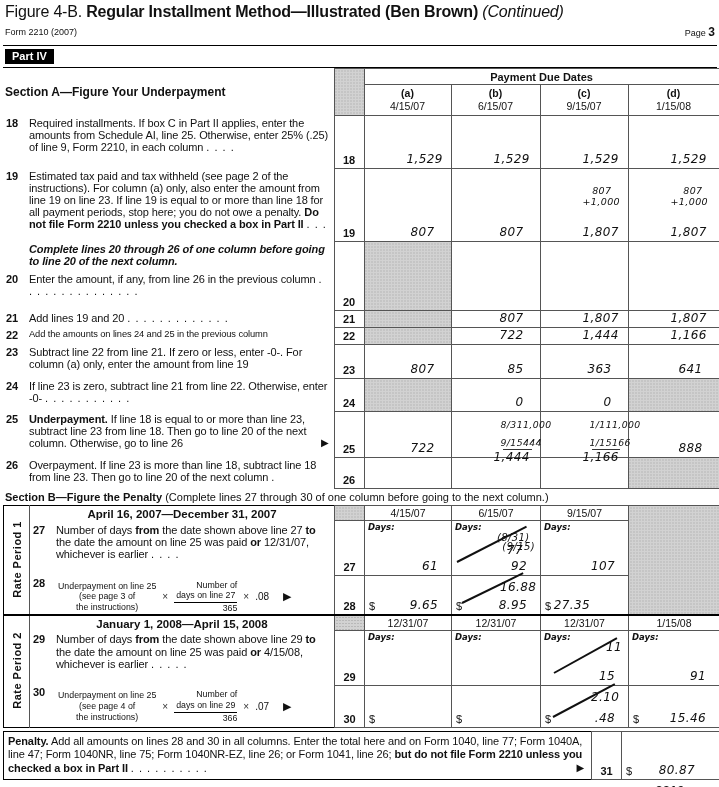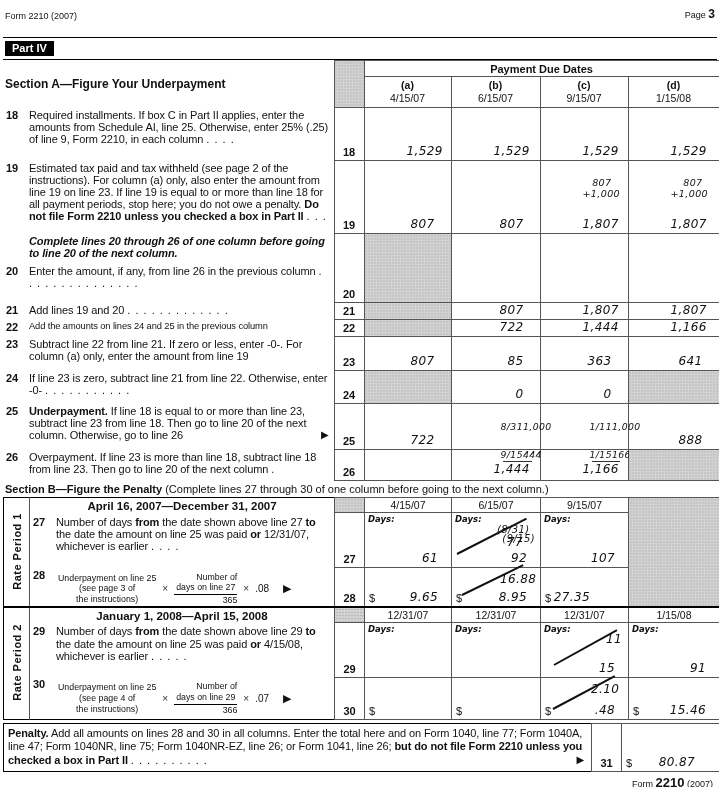--- a/index.html
+++ b/index.html
@@ -6,22 +6,22 @@
   body { margin: 0; background: #fff; }
   .page {
     width: 719px; height: 787px; background: #fff; color: #111;
     font-family: "Liberation Sans", "DejaVu Sans", sans-serif;
     padding: 3px 2px 0 3px; position: relative; overflow: hidden;
   }
   
   .figtitle { font-size: 16px; letter-spacing: -0.2px; padding-left: 2px; }
   .figtitle .bold { font-weight: bold; }
   .figtitle .cont { font-style: italic; }
-  .formline { display: flex; justify-content: space-between; align-items: flex-end;
-    font-size: 9px; margin-top: 4px; padding: 0 2px 16px 2px; border-bottom: 1px solid #000; }
+  .formline { display: flex; justify-content: space-between; align-items: center;
+    font-size: 9px; margin-top: 4px; padding: 0 2px 6px 2px; border-bottom: 1px solid #000; }
   .pagenum { font-size: 9px; } .pagenum b { font-size: 12px; }
   .partbar { display: flex; align-items: flex-start; gap: 9px; padding: 3px 0 3px 2px;
     border-bottom: 1px solid #000; font-size: 11.5px; }
   .partbadge { background: #000; color: #fff; font-weight: bold; font-size: 11px;
     padding: 1px 7px 2px 7px; }
   .partbar .ttl b { font-weight: bold; }
 
   
   table { border-collapse: collapse; table-layout: fixed; width: 716px; }
   td { padding: 0; vertical-align: bottom; font-size: 11px; position: relative; }
@@ -44,21 +44,21 @@
   .hw { font-family: "DejaVu Sans", sans-serif; font-style: italic; letter-spacing: 0.4px; margin-left: 42px; }
   .val { text-align: right; padding: 0 16px 2px 0; font-size: 12px; }
   .itnote { font-style: italic; font-weight: bold; font-size: 11px; line-height: 1.15;
     padding-left: 26px; letter-spacing: -0.1px; }
   .dots { letter-spacing: 1px; }
   .arrowR { float: right; font-size: 10px; padding-right: 2px; }
   .cellcol { display: flex; flex-direction: column; height: 100%; }
   .cellcol .topnotes { margin-top: 15px; text-align: right; padding-right: 16px;
     font-size: 9.5px; line-height: 1.2; }
   .cellcol .mainval { margin-top: auto; text-align: right; padding: 0 16px 2px 0; font-size: 12px; }
-  .mini { display: flex; justify-content: space-between; padding: 16px 9px 0 7px;
+  .mini { display: flex; justify-content: space-between; padding: 6px 9px 0 7px;
     font-size: 9.3px; line-height: 1.25; }
   .sumline { border-top: 1px solid #333; width: 62%; margin: 1px 8px 0 auto; }
 
   
   .secbar { font-size: 11px; padding: 2px 0 2px 2px; }
   .secbar b { font-weight: bold; }
   .rate { vertical-align: middle; text-align: center; }
   .rate span { writing-mode: vertical-rl; transform: rotate(180deg); font-weight: bold;
     font-size: 11px; letter-spacing: 0.5px; }
   .daterange { font-weight: bold; font-size: 11.5px; text-align: center;
@@ -82,20 +82,25 @@
     vertical-align: top; letter-spacing: -0.1px; }
   .footer { text-align: right; font-size: 9px; padding: 3px 4px 0 0; }
   .footer b { font-size: 13px; }
   .bthick { border: 1.5px solid #000; }
 </style>
 </head>
 <body>
 
 <div class="page">
 
+  <div class="figtitle">
+    <span>Figure 4-B.</span>
+    <span class="bold">Regular Installment Method—Illustrated (Ben Brown)</span>
+    <span class="cont">(Continued)</span>
+  </div>
 
   <div class="formline">
     <span>Form 2210 (2007)</span>
     <span class="pagenum"><span>Page</span> <b>3</b></span>
   </div>
 
   <div class="partbar">
     <span class="partbadge">Part IV</span>
   </div>
 

